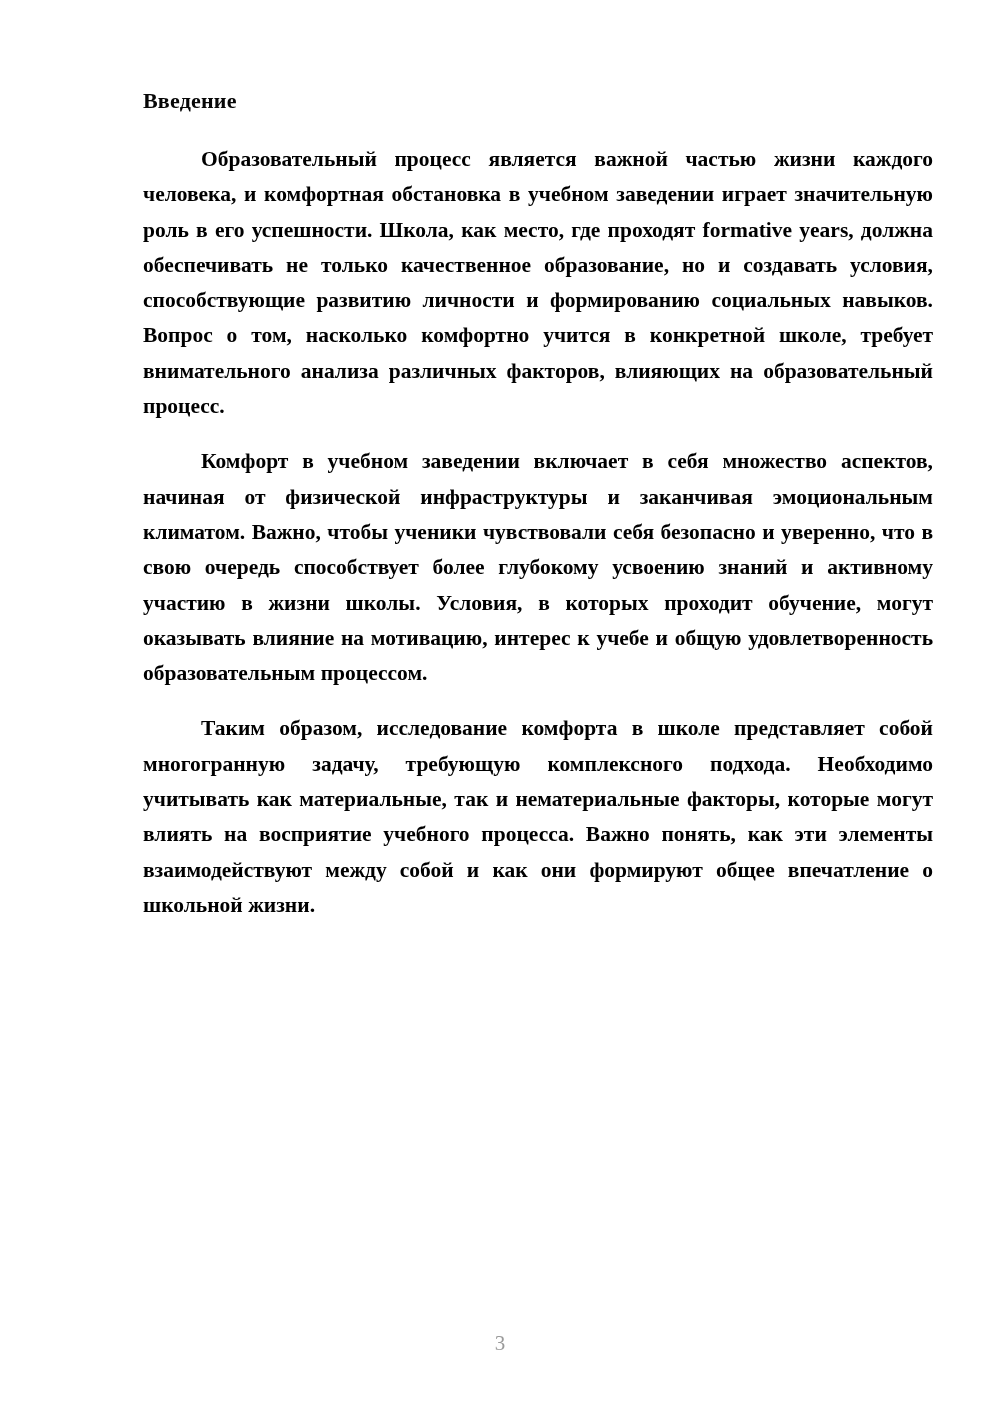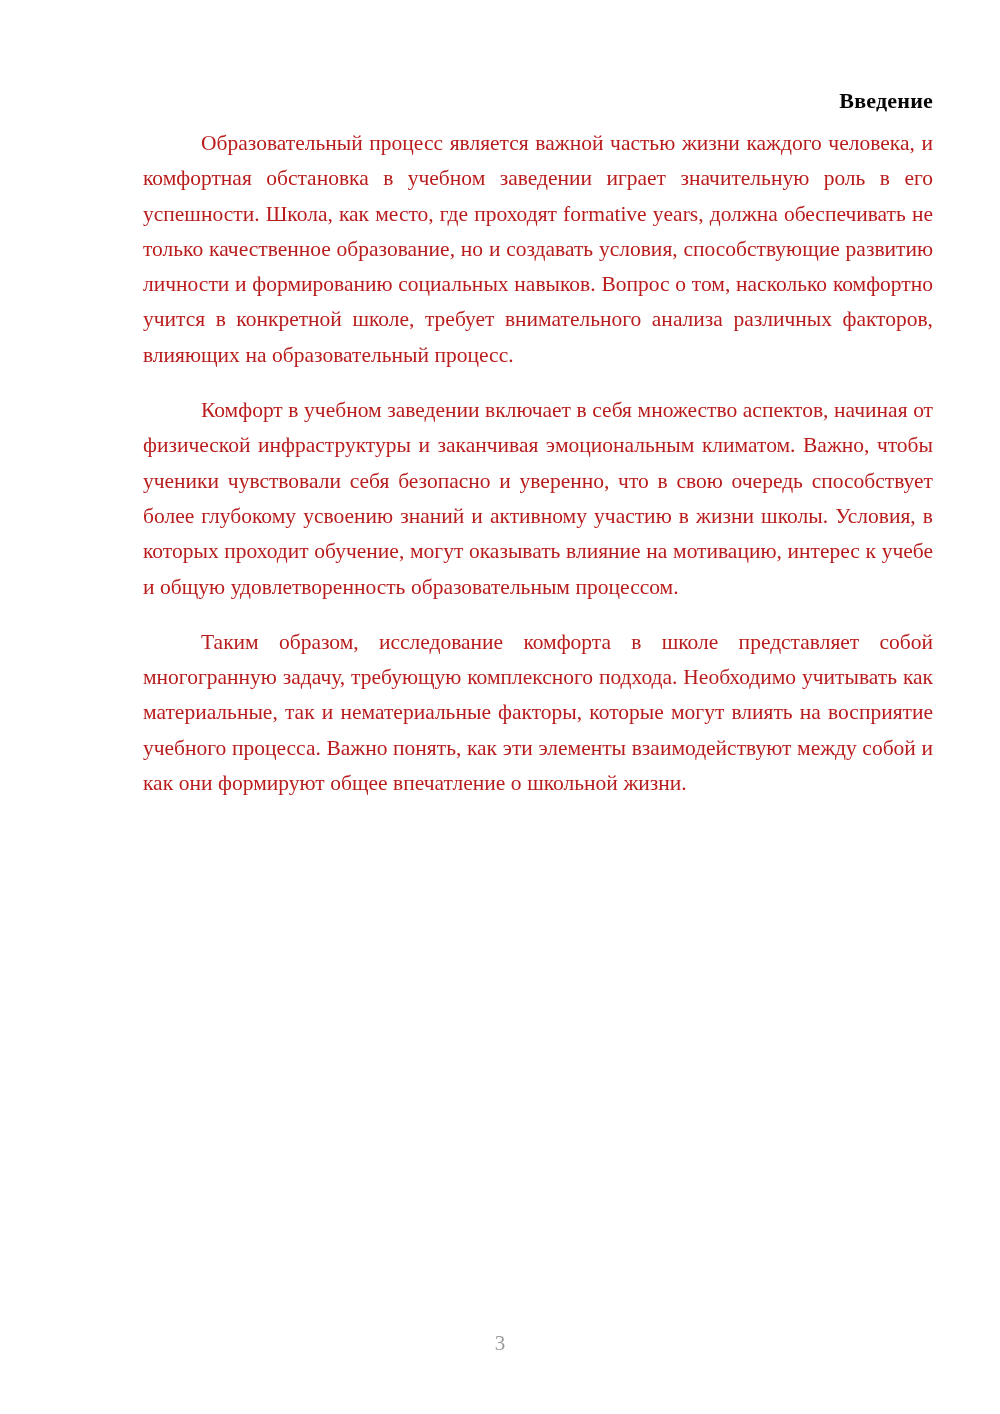--- a/index.html
+++ b/index.html
@@ -22,36 +22,37 @@
   .content {
     position: absolute;
     left: 143px;
     top: 86px;
     width: 790px;
   }
 
   .doc-title {
     font-size: 22px;
     font-weight: bold;
-    text-align: right;
+    text-align: left;
     letter-spacing: 0.2px;
-    margin: 0 0 10px 0;
+    margin: 0 0 26px 0;
     line-height: 30px;
     color: #070707;
   }
 
   .body-paragraph {
     font-size: 21.5px;
     line-height: 35.3px;
     text-align: justify;
     text-indent: 58px;
     margin: 0 0 20px 0;
     word-spacing: 0.2px;
     hyphens: none;
-    color: #b91c1c;
+    color: #000000;
+    font-weight: bold;
   }
 
   .body-paragraph:last-of-type {
     margin-bottom: 10px;
   }
 
   .page-number {
     position: absolute;
     left: 0;
     right: 0;

